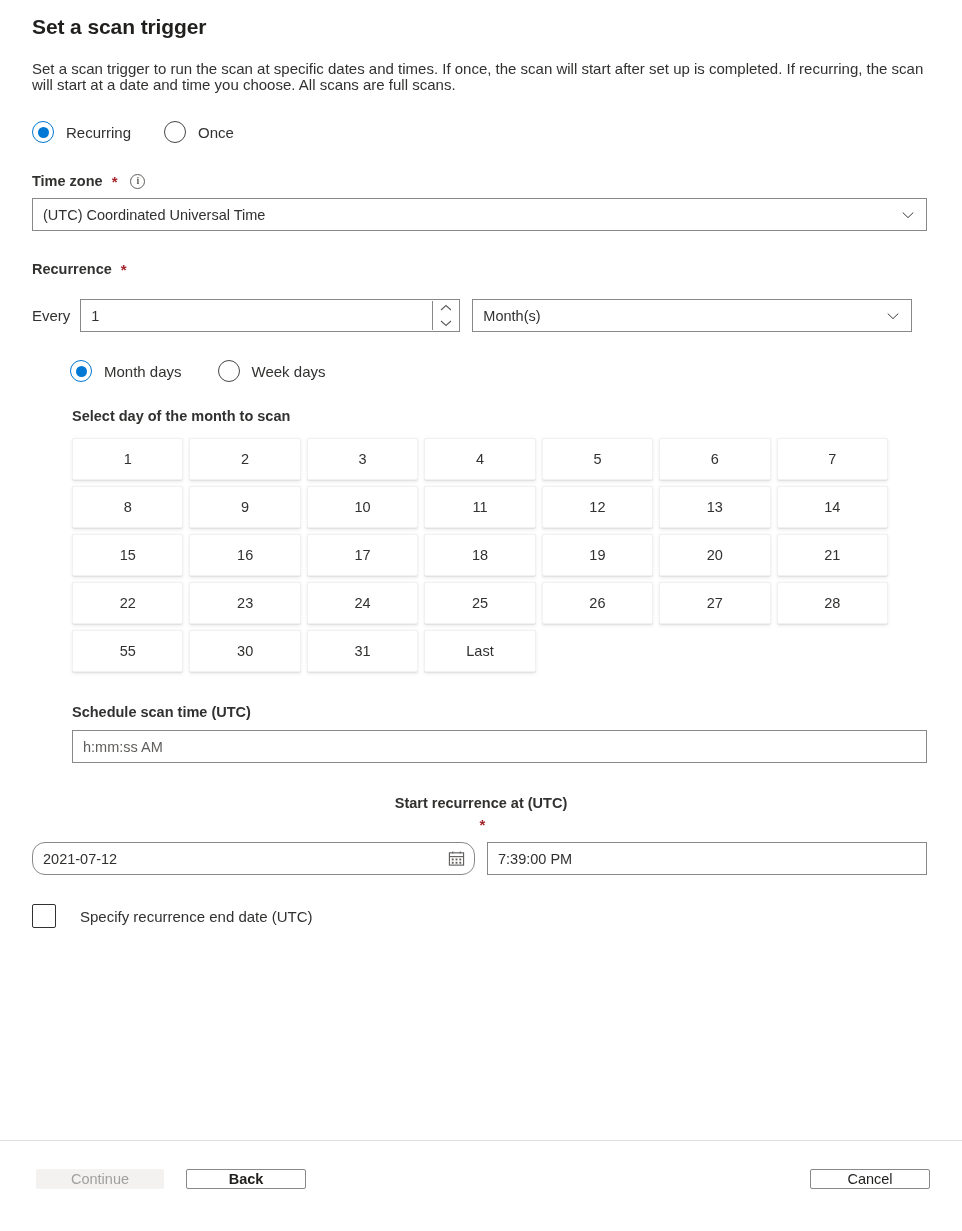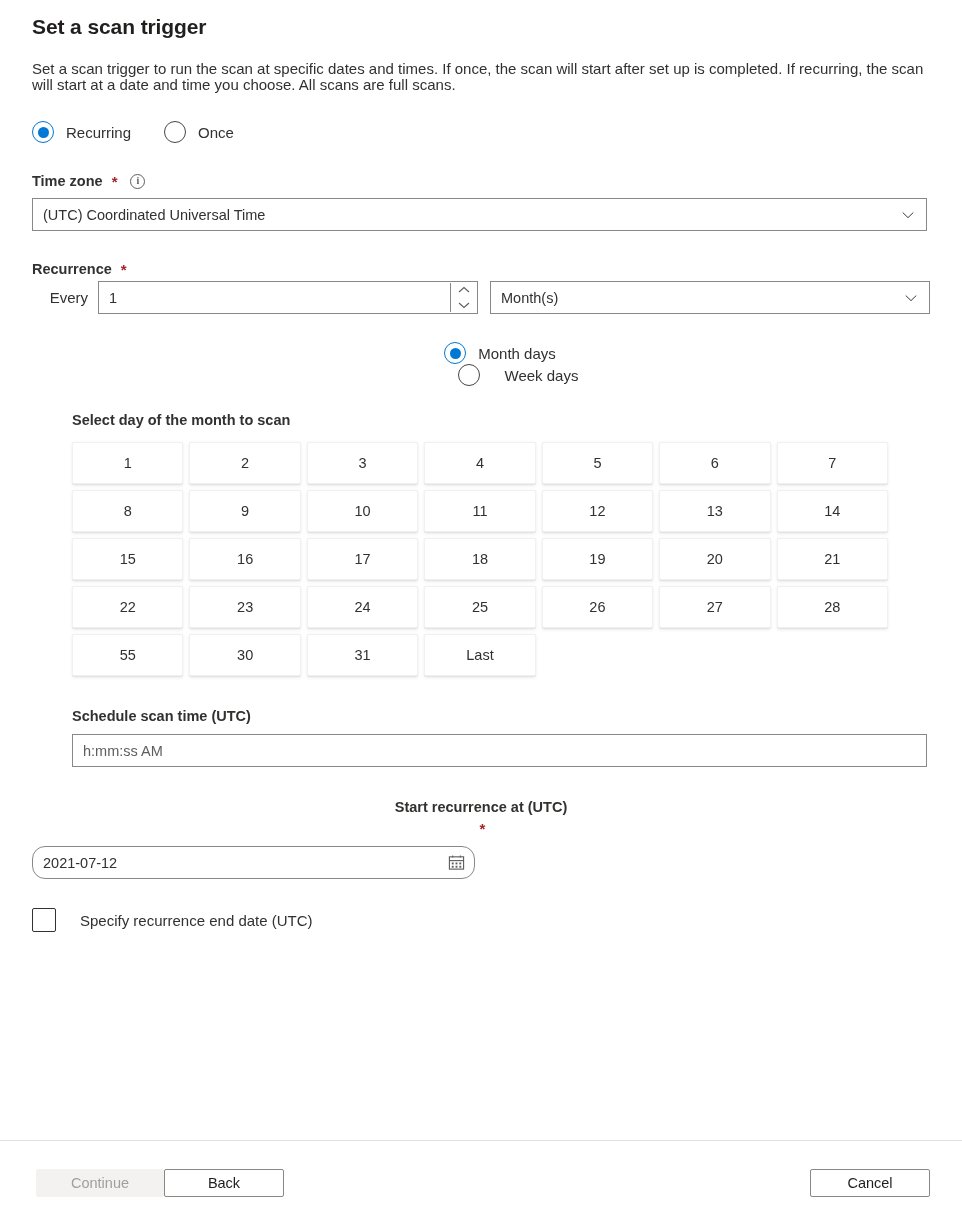--- a/index.html
+++ b/index.html
@@ -144,22 +144,21 @@
 
   
   .tz-box { margin-top: 9px; width: 895px; }
   .label-tz { margin-top: 30px; }
 
   
   .label-rec { margin-top: 30px; }
   .rec-row {
     display: flex;
     align-items: center;
-    margin-top: 4px;
-    justify-content: flex-end;
+    margin-top: 22px;
   }
   .every-text {
     font-size: 15px;
     color: #323130;
     margin-right: 10px;
   }
   .spin-box { width: 380px; position: relative; }
   .spin-arrows {
     position: absolute;
     right: 1px; top: 1px; bottom: 1px;
@@ -178,23 +177,22 @@
     cursor: pointer;
   }
   .unit-box { width: 440px; margin-left: 12px; }
 
   
   .sub-radio-row {
     display: flex;
     align-items: center;
     margin-top: 28px;
     margin-left: 38px;
-    flex-direction: column;
-  }
-  .sub-radio-row .radio-opt + .radio-opt { margin-left: 36px; gap: 13px; }
+  }
+  .sub-radio-row .radio-opt + .radio-opt { margin-left: 36px; }
 
   .sub-head {
     font-size: 14.5px;
     font-weight: 600;
     color: #323130;
     margin-top: 26px;
     margin-left: 40px;
   }
 
   
@@ -274,41 +272,41 @@
   .footer {
     position: absolute;
     left: 0; right: 0; bottom: 0;
     height: 91px;
     border-top: 1px solid #e1dfdd;
     background: #fff;
   }
   .btn {
     position: absolute;
     top: 28px;
-    height: 28px;
+    height: 20px;
     font-size: 14.5px;
     font-family: "Liberation Sans", sans-serif;
     display: flex;
     align-items: center;
     justify-content: center;
     background: #fff;
     border: 1px solid #8a8886;
     color: #201f1e;
     cursor: pointer;
     border-radius: 2px;
   }
   .btn-continue {
     left: 36px;
     width: 128px;
     background: #f3f2f1;
     border: 1px solid #f3f2f1;
     color: #a19f9d;
     cursor: default;
   }
-  .btn-back { left: 164px; width: 120px; }
+  .btn-back { left: 186px; width: 120px; font-weight: bold; }
   .btn-cancel { right: 32px; width: 120px; }
 
   svg { display: block; }
 </style>
 </head>
 <body>
 
 <div class="panel">
 
   <div class="content">
@@ -442,20 +440,23 @@
             <line x1="13" y1="1.5" x2="13" y2="3.6" stroke="#605e5c" stroke-width="1.2"></line>
             <rect x="4" y="9" width="2" height="2" fill="#605e5c"></rect>
             <rect x="8" y="9" width="2" height="2" fill="#605e5c"></rect>
             <rect x="12" y="9" width="2" height="2" fill="#605e5c"></rect>
             <rect x="4" y="12.5" width="2" height="2" fill="#605e5c"></rect>
             <rect x="8" y="12.5" width="2" height="2" fill="#605e5c"></rect>
             <rect x="12" y="12.5" width="2" height="2" fill="#605e5c"></rect>
           </svg>
         </span>
       </div>
+      <div class="tb time-box">
+        <span class="val">7:39:00 PM</span>
+      </div>
     </div>
 
     <div class="cb-row">
       <span class="cb-mark"></span>
       <span class="cb-label">Specify recurrence end date (UTC)</span>
     </div>
 
   </div>
 
   <div class="footer">

